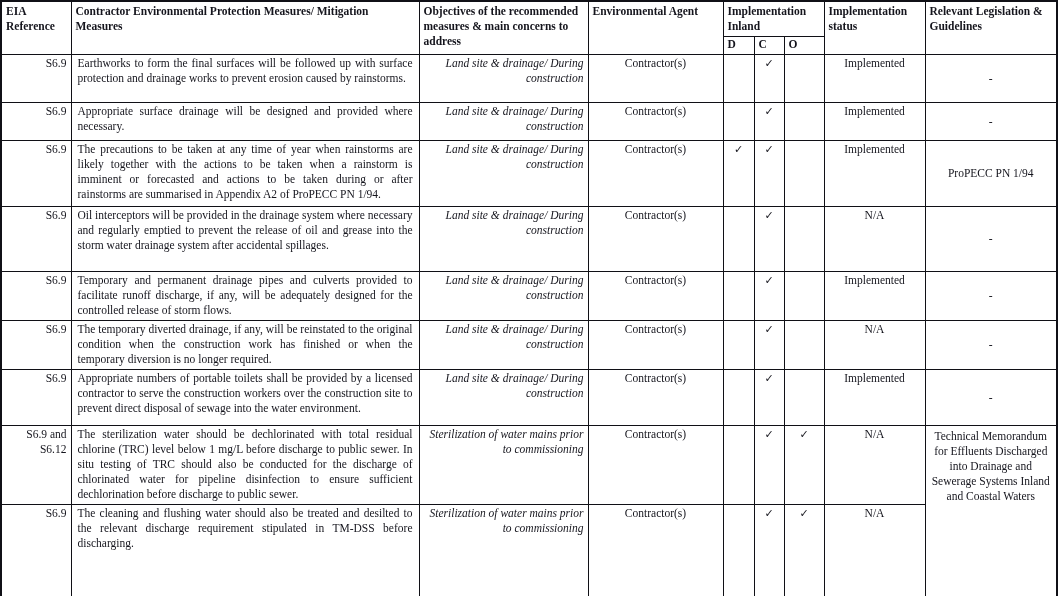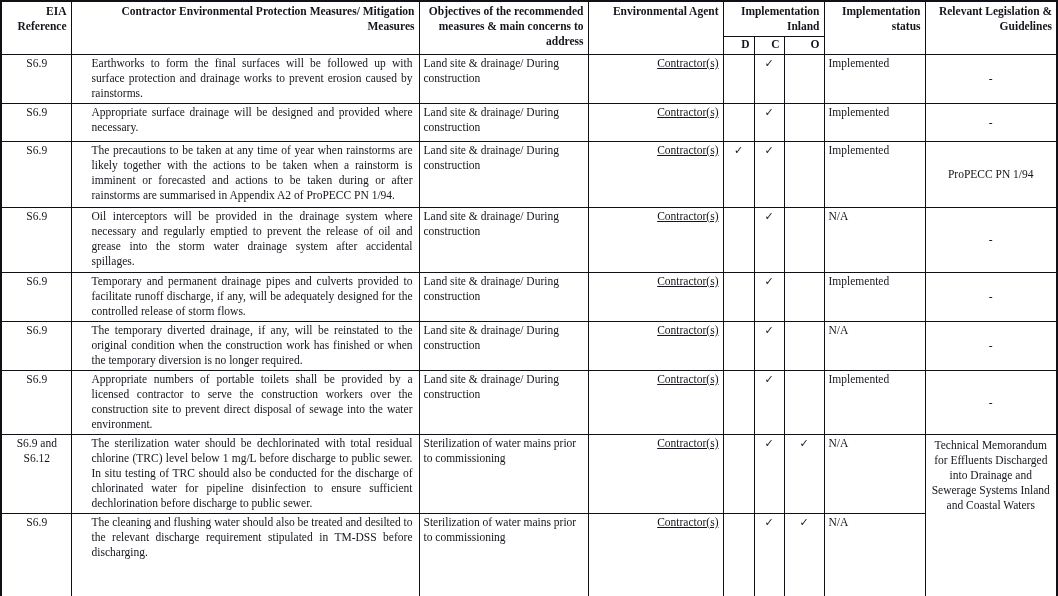--- a/index.html
+++ b/index.html
@@ -25,45 +25,45 @@
   .emp-table th, .emp-table td {
     border: 1px solid #101016;
     padding: 1px 4px 2px 4px;
     vertical-align: top;
     font-size: 11.5px;
     line-height: 15px;
     overflow: hidden;
   }
   .emp-table th {
     font-weight: bold;
-    text-align: right;
+    text-align: left;
     vertical-align: top;
     padding-top: 2px;
   }
   thead tr.main-header { height: 32px; }
   thead tr.sub-header  { height: 15px; }
   thead tr.sub-header th { padding-top: 0; }
 
   
   tbody tr:nth-child(1) { height: 48px; }
   tbody tr:nth-child(2) { height: 38px; }
   tbody tr:nth-child(3) { height: 66px; }
   tbody tr:nth-child(4) { height: 65px; }
   tbody tr:nth-child(5) { height: 49px; }
   tbody tr:nth-child(6) { height: 45px; }
   tbody tr:nth-child(7) { height: 56px; }
   tbody tr:nth-child(8) { height: 76px; margin-top: 35px; }
   tbody tr:nth-child(9) { height: 102px; }
 
-  td.col-ref        { text-align: center; padding-left: 5px; }
-  td.col-measure    { text-align: justify; padding-left: 20px; padding-right: 6px; }
-  td.col-objective  { text-align: left; }
-  td.col-agent      { text-align: right; text-decoration: underline; }
+  td.col-ref        { text-align: right; padding-left: 5px; }
+  td.col-measure    { text-align: justify; padding-left: 6px; padding-right: 6px; }
+  td.col-objective  { text-align: right; font-style: italic; }
+  td.col-agent      { text-align: center; }
   td.col-stage      { text-align: center; padding-left: 1px; padding-right: 1px; font-size: 11px; }
-  td.col-status     { text-align: left; }
+  td.col-status     { text-align: center; }
   td.col-legislation{ text-align: center; vertical-align: middle; }
   td.col-legislation.valign-top { vertical-align: top; padding-top: 3px; }
 </style>
 </head>
 <body>
 
 <div class="page">
   <table class="emp-table">
     <colgroup>
       <col style="width:70px">

